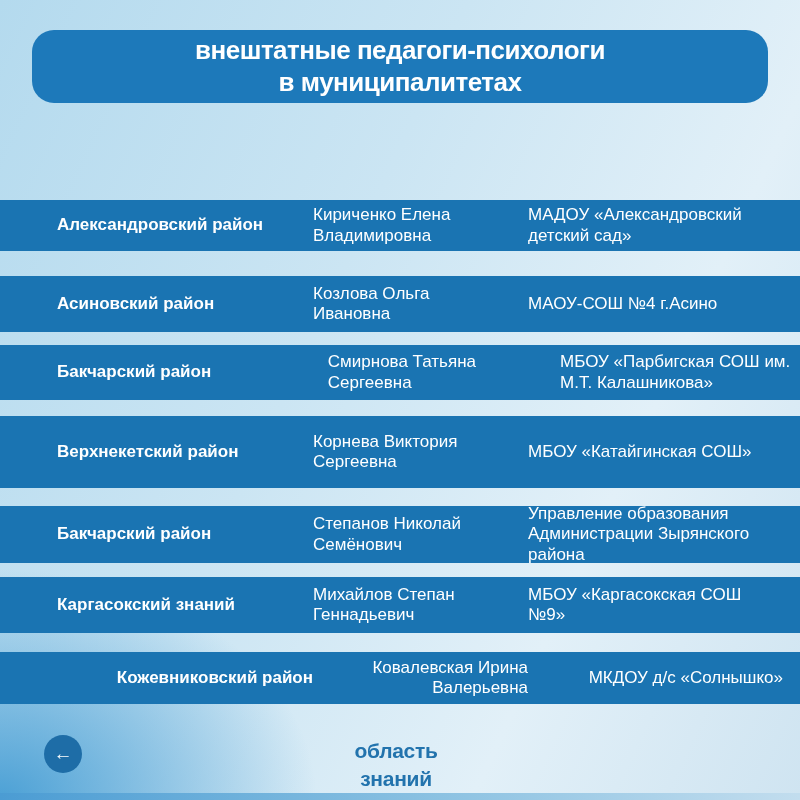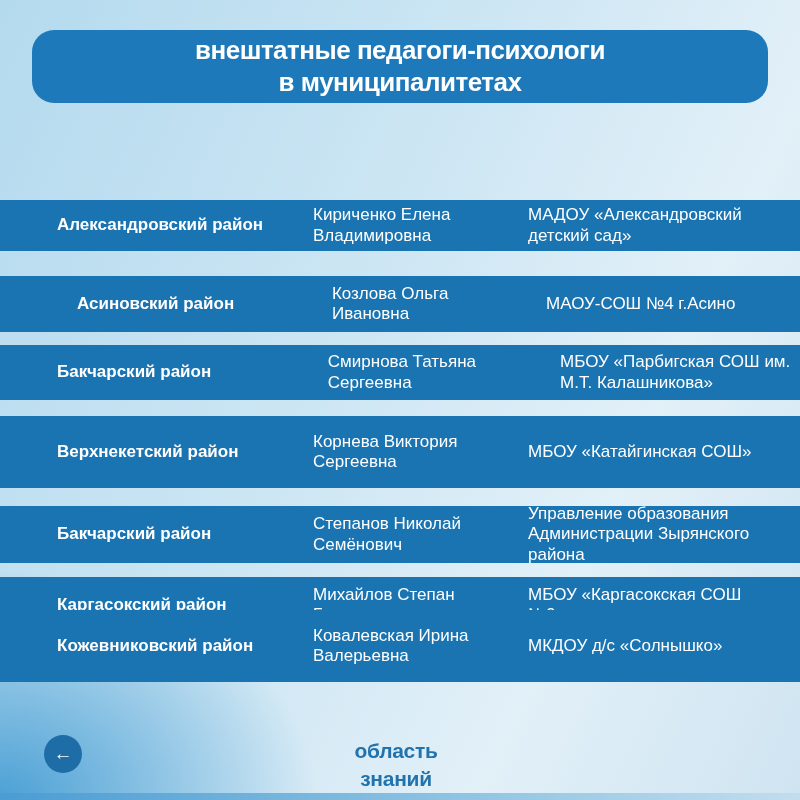--- a/index.html
+++ b/index.html
@@ -45,26 +45,26 @@
     position: absolute;
     left: 0;
     width: 800px;
     background: #1a74b2;
     display: flex;
     align-items: center;
     box-sizing: border-box;
   }
   .row:nth-of-type(1) { top: 135px; height: 57px; }
   .row:nth-of-type(2) { top: 200px; height: 51px; }
-  .row:nth-of-type(3) { top: 276px; height: 56px; padding-left: 20px; }
+  .row:nth-of-type(3) { top: 276px; height: 56px; }
   .row:nth-of-type(4) { top: 345px; height: 55px; gap: 30px; }
   .row:nth-of-type(5) { top: 416px; height: 72px; }
   .row:nth-of-type(6) { top: 506px; height: 57px; }
   .row:nth-of-type(7) { top: 577px; height: 56px; }
-  .row:nth-of-type(8) { top: 610px; height: 72px; }
+  .row:nth-of-type(8) { top: 652px; height: 52px; text-align: right; }
 
   .cell {
     color: #ffffff;
     font-size: 17px;
     line-height: 1.18;
     white-space: pre-line;
     box-sizing: border-box;
   }
   .cell.district {
     margin-left: 57px;
@@ -164,21 +164,21 @@
   <div class="row">
     <div class="cell district">Бакчарский район</div>
     <div class="cell person">Степанов Николай
 Семёнович</div>
     <div class="cell institution">Управление образования
 Администрации Зырянского
 района</div>
   </div>
 
   <div class="row">
-    <div class="cell district">Каргасокский район</div>
+    <div class="cell district">Каргасокский знаний</div>
     <div class="cell person">Михайлов Степан
 Геннадьевич</div>
     <div class="cell institution">МБОУ «Каргасокская СОШ
 №9»</div>
   </div>
 
   <div class="row">
     <div class="cell district">Кожевниковский район</div>
     <div class="cell person">Ковалевская Ирина
 Валерьевна</div>

